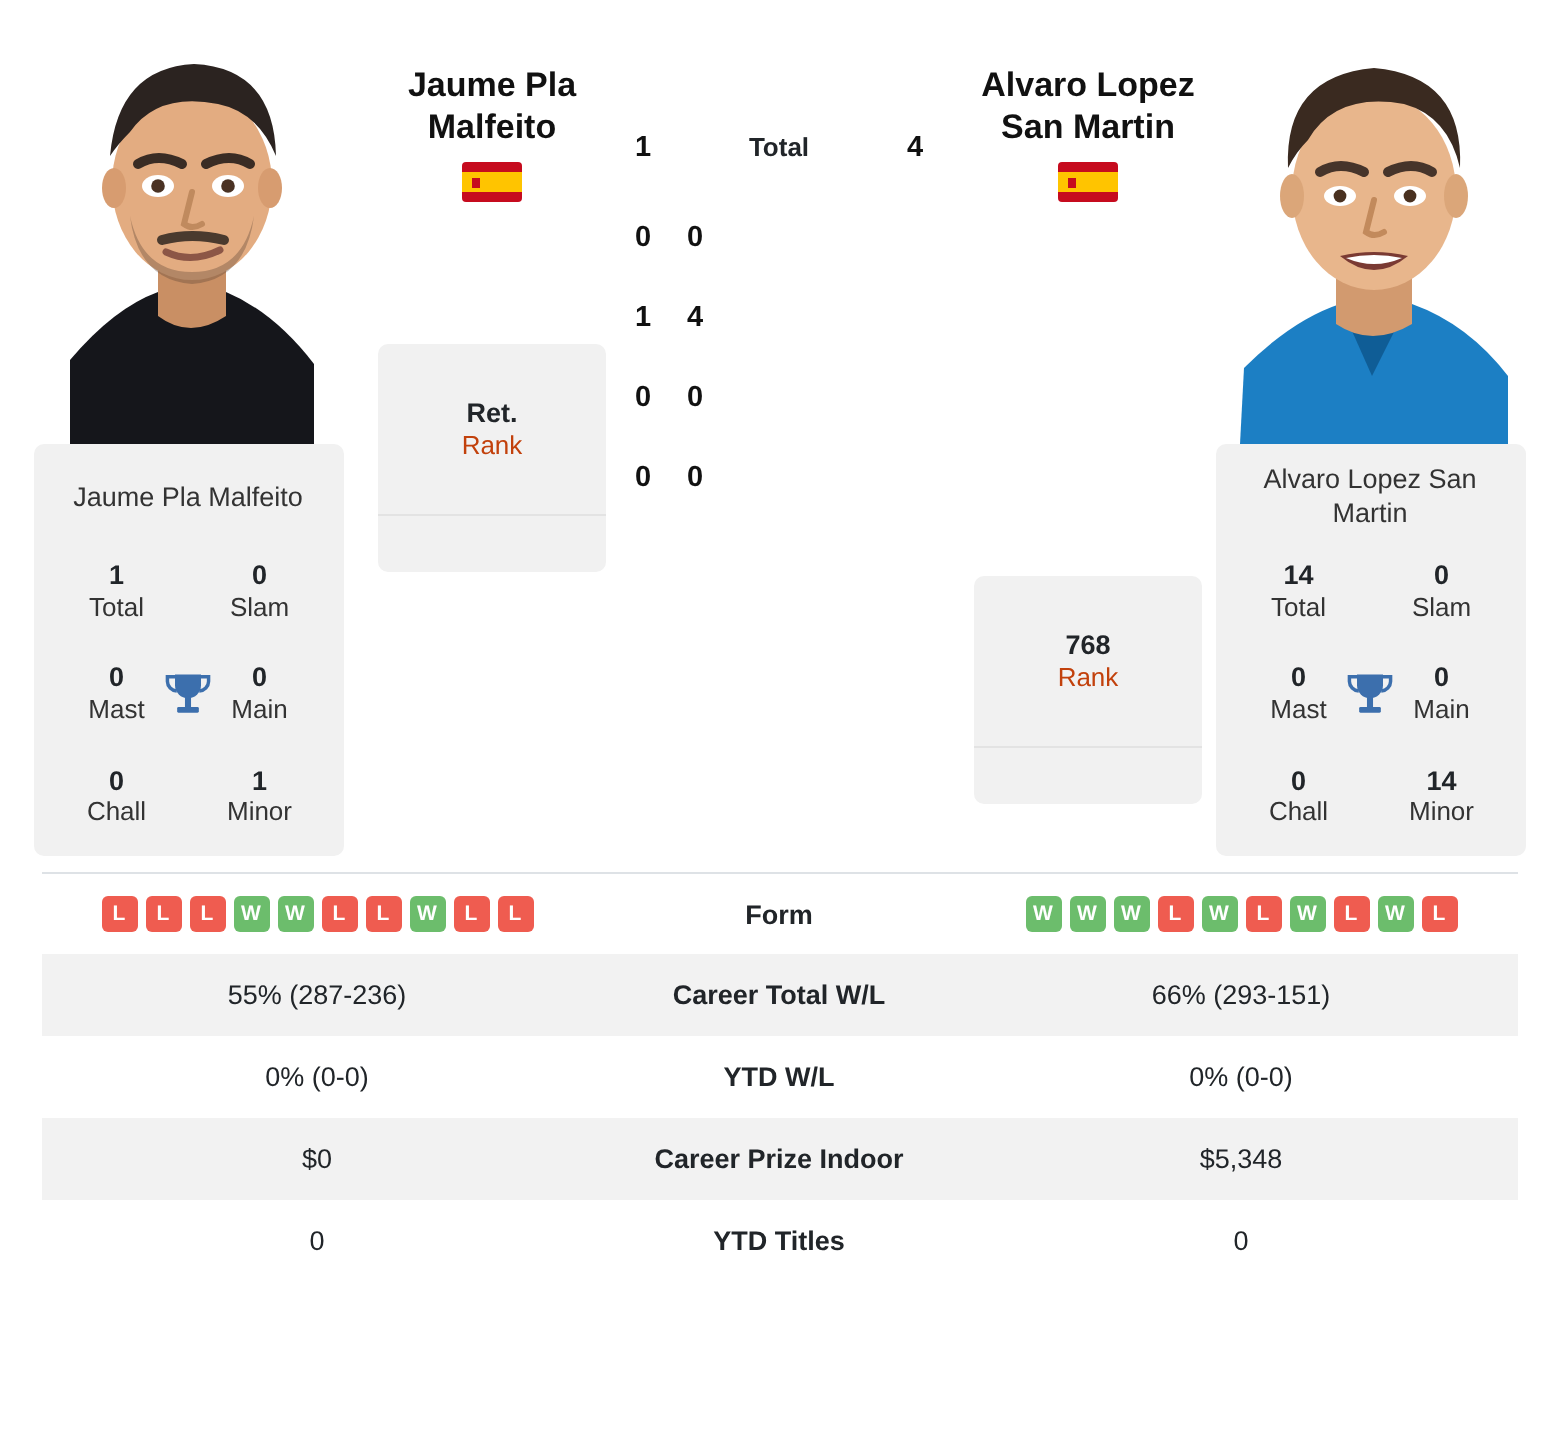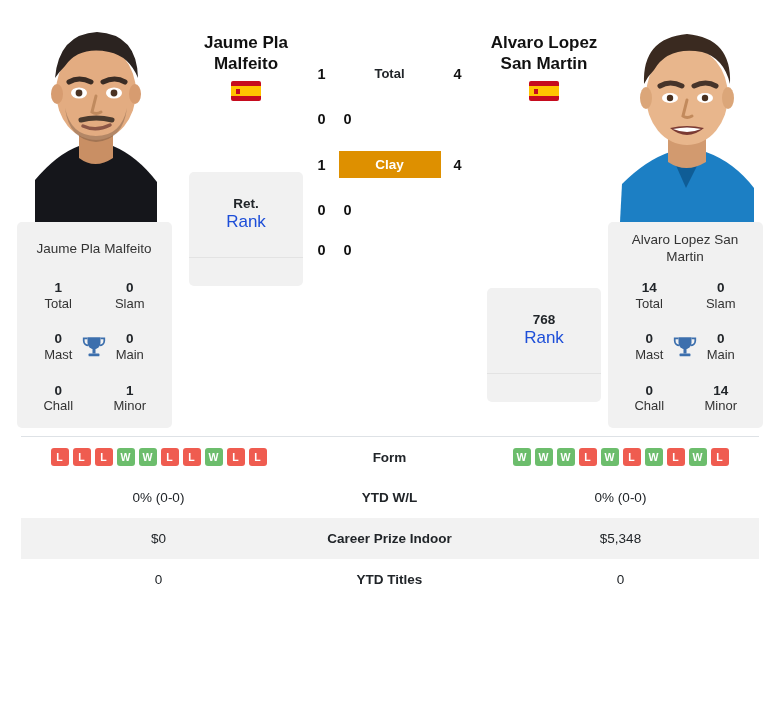--- a/index.html
+++ b/index.html
@@ -97,21 +97,21 @@
   .rank-cell {
     height: 85px;
     display: flex;
     flex-direction: column;
     align-items: center;
     justify-content: center;
     line-height: 1.2;
   }
   .rank-cell + .rank-cell { border-top: 1px solid #e3e3e3; }
   .rank-cell .num { font-size: 13.5px; font-weight: bold; color: #212529; }
-  .rank-cell .lab { font-size: 17px; color: #1d4ed8; }
+  .rank-cell .lab { font-size: 13px; color: #c2410c; }
 
   
   .surface-col {
     flex: 1 1 auto;
     display: flex;
     flex-direction: column;
     align-items: center;
     padding-top: 48px;
   }
   .surface-row {
@@ -321,21 +321,20 @@
       <div class="s-val">1</div>
       <div class="s-bar plain">Total</div>
       <div class="s-val">4</div>
     </div>
     <div class="surface-row">
       <div class="s-val">0</div>
       <div class="s-val">0</div>
     </div>
     <div class="surface-row">
       <div class="s-val">1</div>
-      <div class="s-bar" id="bar-clay" style="background: rgb(222, 144, 0);">Clay</div>
       <div class="s-val">4</div>
     </div>
     <div class="surface-row">
       <div class="s-val">0</div>
       <div class="s-val">0</div>
     </div>
     <div class="surface-row">
       <div class="s-val">0</div>
       <div class="s-val">0</div>
     </div>
@@ -458,20 +457,25 @@
             <div class="form-badge" style="background: rgb(108, 189, 108);">W</div>
             <div class="form-badge" style="background: rgb(239, 92, 80);">L</div>
             <div class="form-badge" style="background: rgb(108, 189, 108);">W</div>
             <div class="form-badge" style="background: rgb(239, 92, 80);">L</div>
             <div class="form-badge" style="background: rgb(108, 189, 108);">W</div>
             <div class="form-badge" style="background: rgb(239, 92, 80);">L</div>
             <div class="form-badge" style="background: rgb(108, 189, 108);">W</div>
             <div class="form-badge" style="background: rgb(239, 92, 80);">L</div>
           </div>
       </td>
+    </tr>
+    <tr class="shade">
+      <td class="cell-left">55% (287-236)</td>
+      <td class="cell-mid">Career Total W/L</td>
+      <td class="cell-right">66% (293-151)</td>
     </tr>
     <tr>
       <td class="cell-left">0% (0-0)</td>
       <td class="cell-mid">YTD W/L</td>
       <td class="cell-right">0% (0-0)</td>
     </tr>
     <tr class="shade">
       <td class="cell-left">$0</td>
       <td class="cell-mid">Career Prize Indoor</td>
       <td class="cell-right">$5,348</td>

